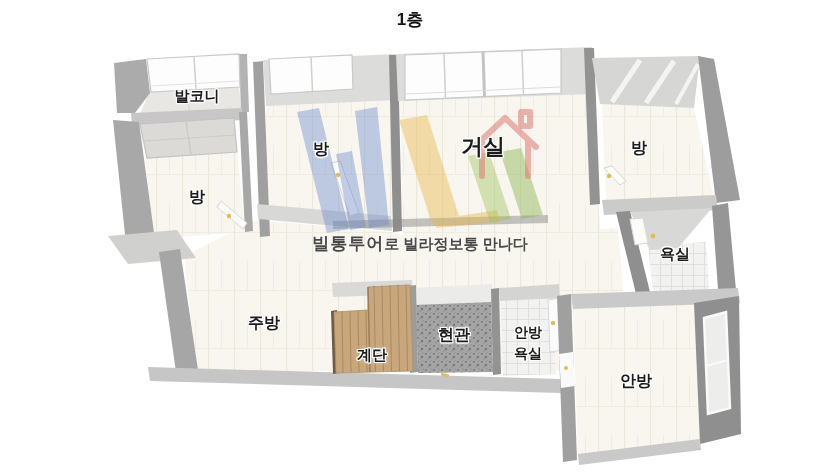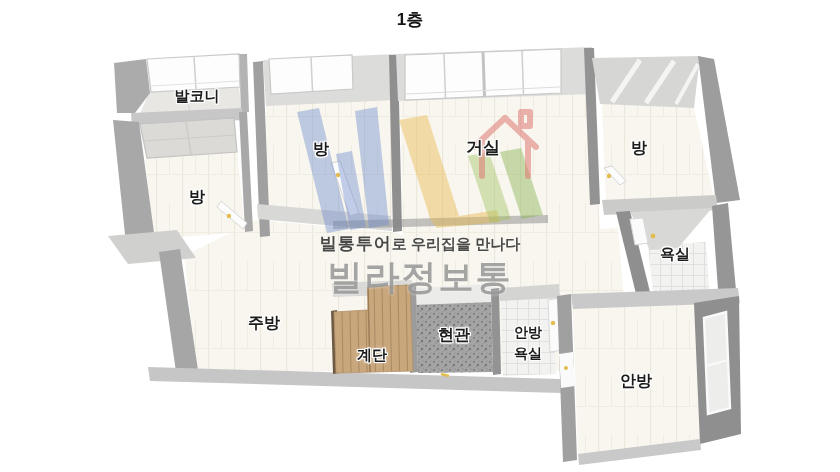--- a/index.html
+++ b/index.html
@@ -12,21 +12,21 @@
     position:absolute;z-index:5;transform:translate(-50%,-50%);
     font-weight:700;color:var(--label-text,#1c1c1c);white-space:nowrap;
     text-shadow:-1px 0 0 #fff,1px 0 0 #fff,0 -1px 0 #fff,0 1px 0 #fff,
                 -1px -1px 0 #fff,1px 1px 0 #fff,1px -1px 0 #fff,-1px 1px 0 #fff,0 0 4px rgba(255,255,255,.95);
   }
   .title{position:absolute;left:410px;top:19px;transform:translate(-50%,-50%);
     z-index:6;font-size:17px;font-weight:700;color:#151515;}
   .lbl-balcony{left:197px;top:96px;font-size:15px;}
   .lbl-room-left{left:197px;top:197px;font-size:16px;}
   .lbl-room-center{left:321px;top:149px;font-size:16px;}
-  .lbl-living{left:483px;top:147px;font-size:17px;}
+  .lbl-living{left:483px;top:147px;font-size:22px;}
   .lbl-room-right{left:639px;top:148px;font-size:16px;}
   .lbl-bath{left:675px;top:254px;font-size:15px;}
   .lbl-kitchen{left:264px;top:323px;font-size:16px;}
   .lbl-stairs{left:372px;top:335px;font-size:15px;margin-top:20px;}
   .lbl-entrance{left:454px;top:335px;font-size:16px;}
   .lbl-master-bath{left:528px;top:343px;font-size:14px;text-align:center;line-height:1.5;}
   .lbl-master{left:636px;top:381px;font-size:16px;}
   .wm-tagline{
     position:absolute;left:420px;top:243px;transform:translate(-50%,-50%);
     z-index:4;white-space:nowrap;color:rgba(48,48,48,.88);
@@ -208,16 +208,15 @@
   <div class="lbl lbl-bath">욕실</div>
   <div class="lbl lbl-kitchen">주방</div>
   <div class="lbl lbl-stairs">계단</div>
   <div class="lbl lbl-entrance">현관</div>
   <div class="lbl lbl-master-bath">
     <div>안방</div>
     <div>욕실</div>
   </div>
   <div class="lbl lbl-master">안방</div>
 
-  <div class="wm-tagline"><span class="b">빌통투어</span><span class="r">로 우리집을 만나다</span></div>
-  <div class="wm-brand">빌라정보통</div>
+  <div class="wm-tagline"><span class="b">빌통투어</span><span class="r">로 빌라정보통 만나다</span></div>
 
 </div>
 
 </body></html>

